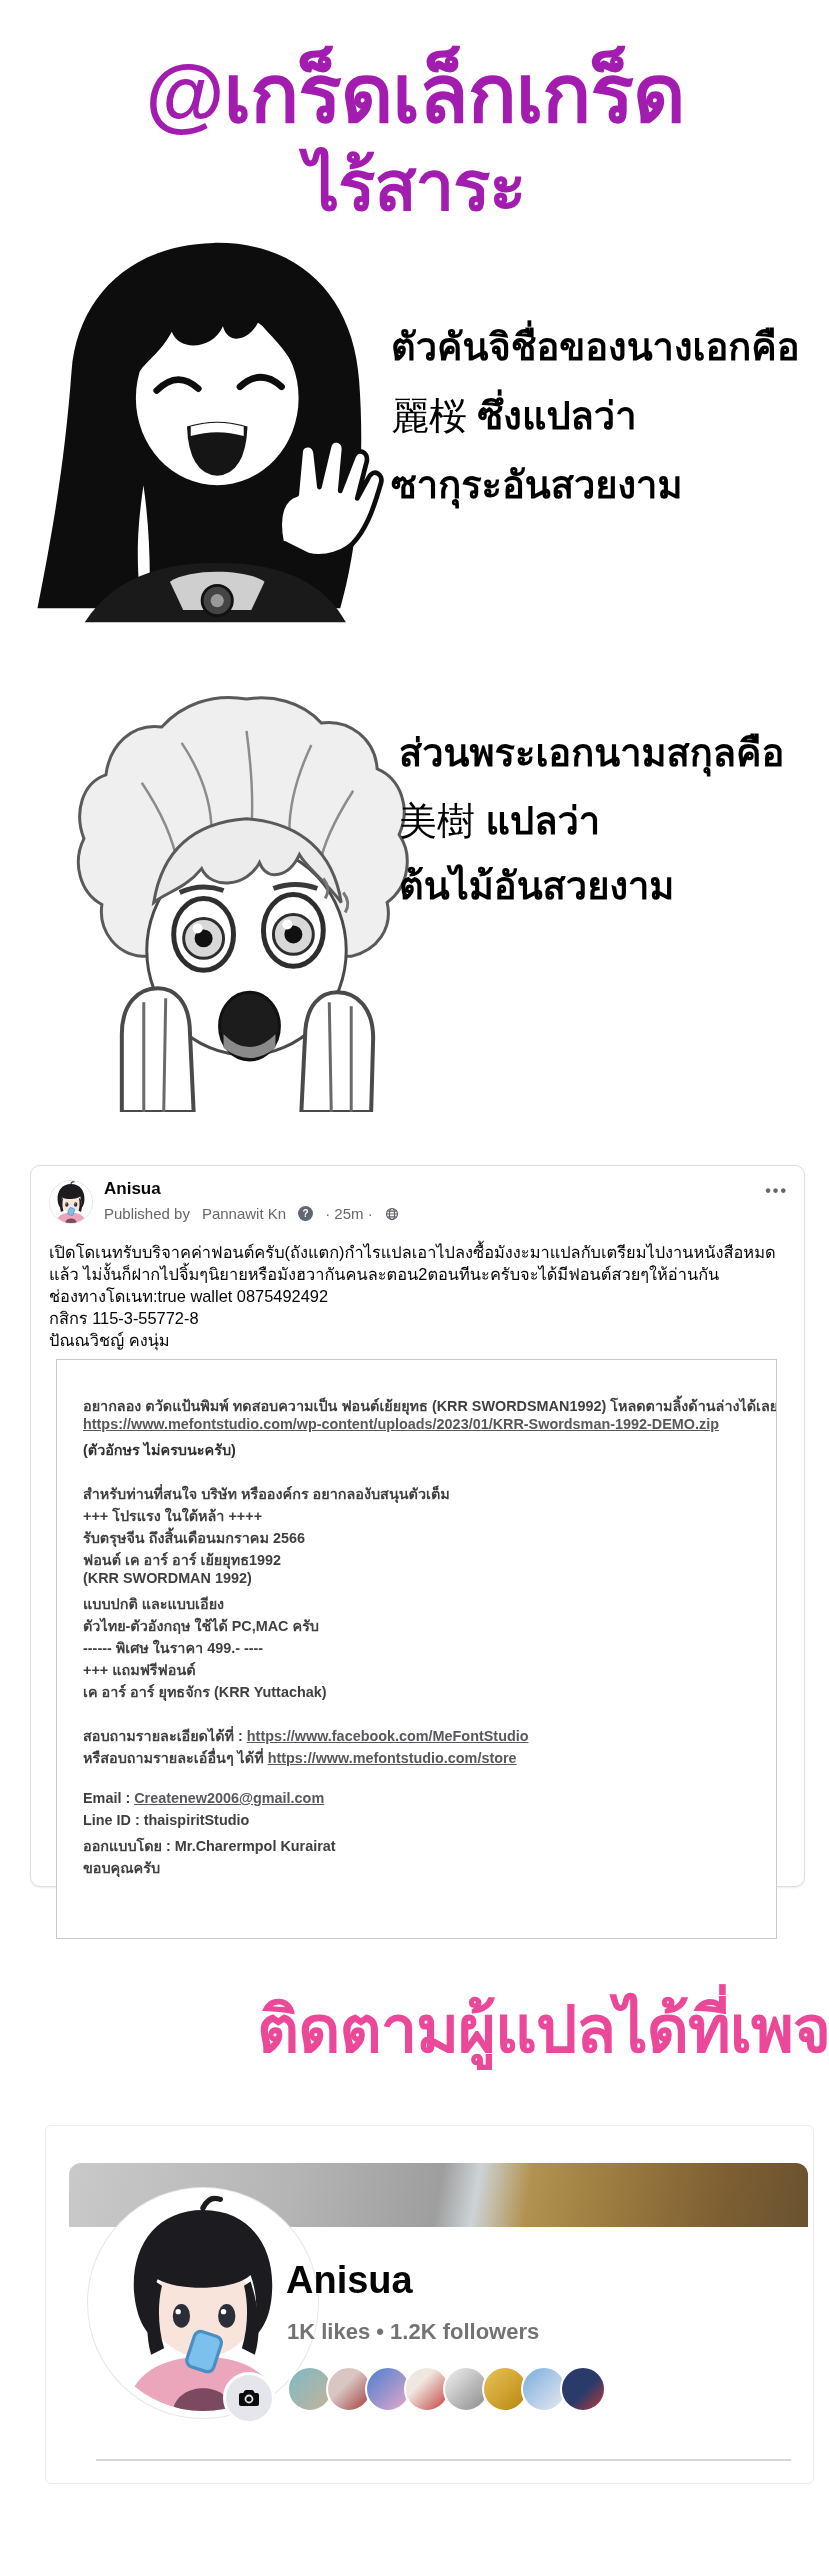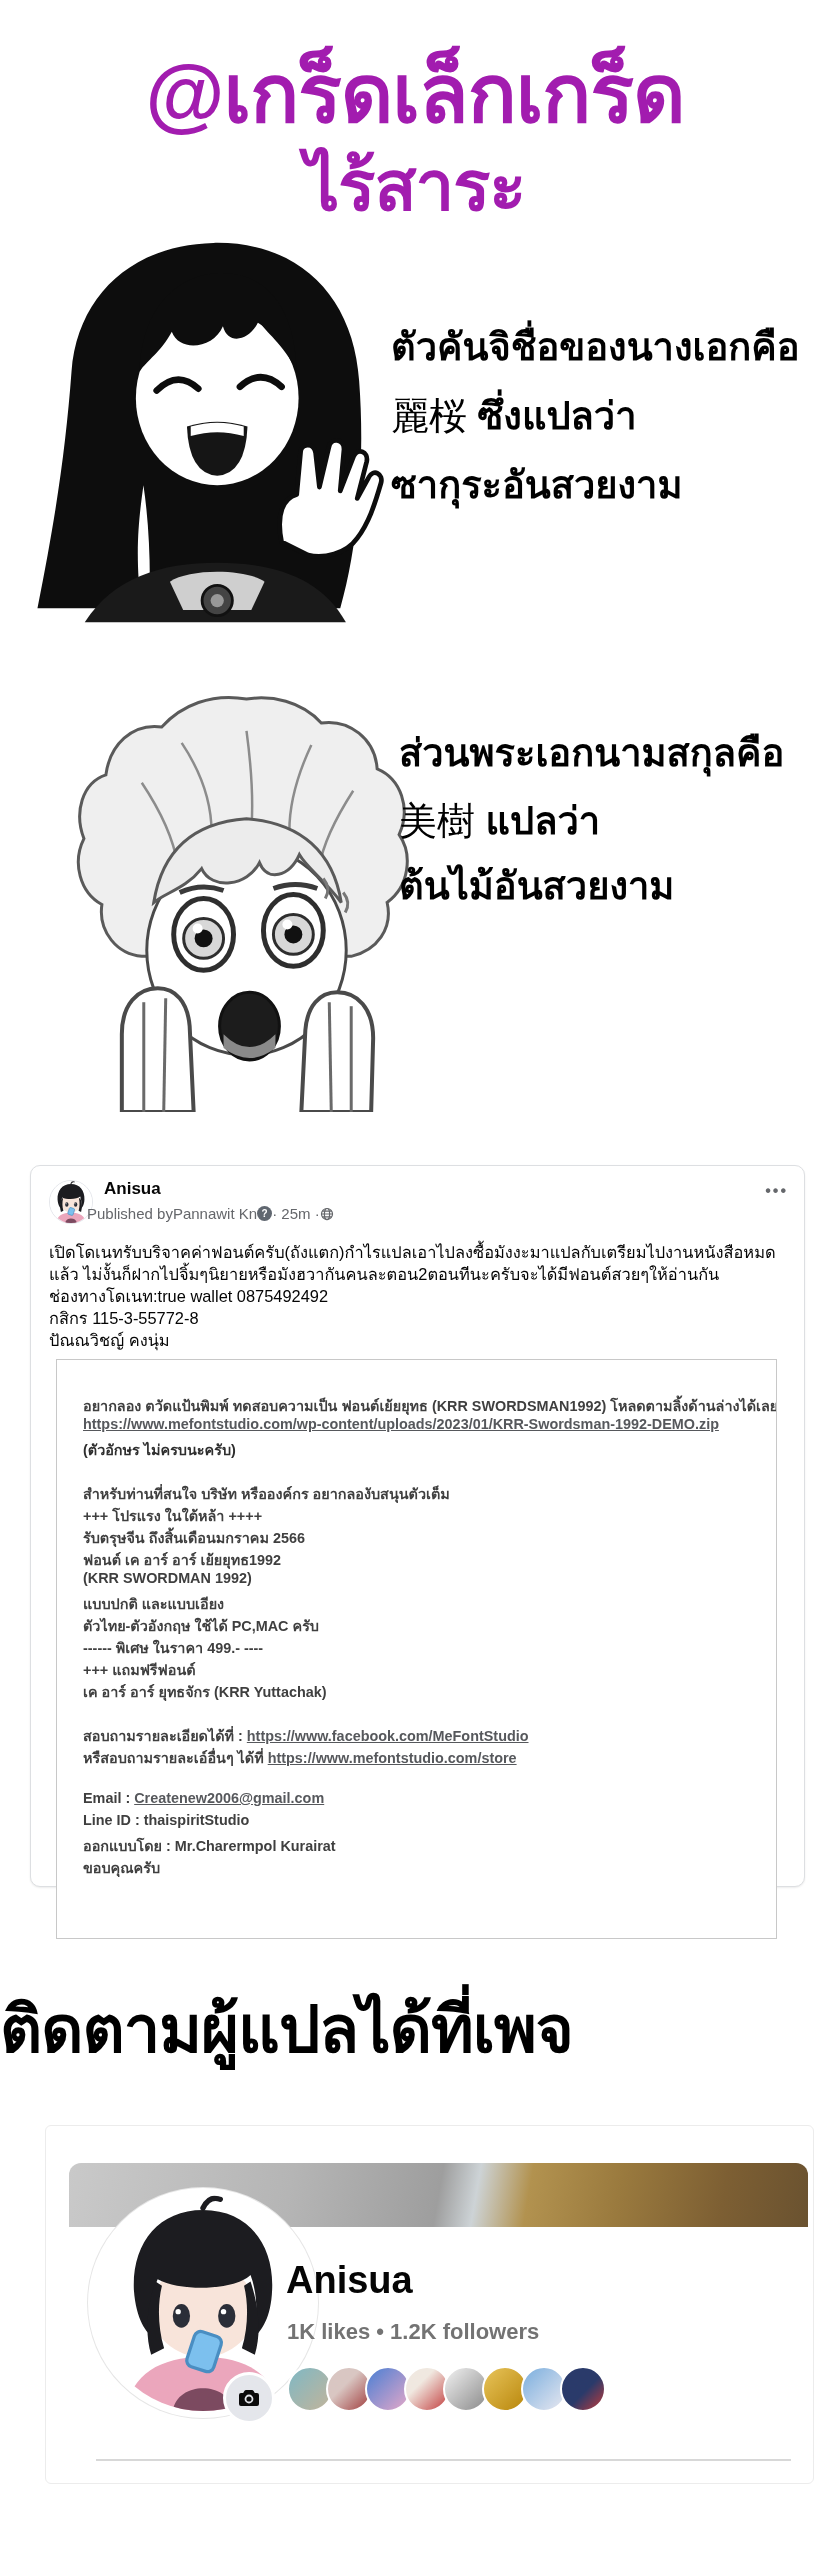--- a/index.html
+++ b/index.html
@@ -3,21 +3,21 @@
 <meta charset="utf-8">
 <style>
   html,body{margin:0;padding:0;background:#fff;}
   .page{position:relative;width:830px;height:2576px;background:#fff;overflow:hidden;
         font-family:"Liberation Sans","DejaVu Sans",sans-serif;color:#050505;}
 
   
   .big-title{position:absolute;left:0;right:0;text-align:center;font-weight:900;color:#a21caf;line-height:1.05;letter-spacing:-1px;}
   .t1{top:52px;font-size:81px;}
   .t2{top:151px;font-size:69px;}
-  .follow-title{position:absolute;left:0;right:0;top:1977px;text-align:left;font-weight:900;color:#000000;font-size:65px;letter-spacing:-1px;}
+  .follow-title{position:absolute;left:0;right:0;top:1977px;text-align:right;font-weight:900;color:#ec4899;font-size:65px;letter-spacing:-1px;}
 
   
   .manga1{position:absolute;left:28px;top:220px;width:369px;height:412px;}
   .manga2{position:absolute;left:62px;top:683px;width:369px;height:429px;}
 
   
   .fact{position:absolute;font-size:38px;color:#000;white-space:nowrap;}
   .fact .kanji{font-family:"DejaVu Serif","Liberation Serif",serif;font-weight:400;}
   .f1a{left:391px;top:316px;font-weight:800;}
   .f1b{left:391px;top:385px;font-weight:600;}
@@ -26,21 +26,21 @@
   .f2b{left:399px;top:790px;font-weight:600;}
   .f2c{left:399px;top:855px;font-weight:600;}
 
   
   .post-card{position:absolute;left:30px;top:1165px;width:773px;height:720px;background:#fff;
              border:1px solid #dddfe2;border-radius:10px;box-shadow:0 1px 2px rgba(0,0,0,.08);}
   .post-avatar{position:absolute;left:18px;top:14px;width:42px;height:42px;border-radius:50%;
                overflow:hidden;border:1px solid #e4e6eb;cursor:pointer;}
   .post-avatar svg{width:100%;height:100%;display:block;}
   .post-author{position:absolute;left:73px;top:13px;font-size:17px;font-weight:700;color:#050505;cursor:pointer;}
-  .post-byline{position:absolute;left:56px;top:39px;font-size:15px;color:#65676b;display:flex;align-items:center;gap:0;}
+  .post-byline{position:absolute;left:73px;top:39px;font-size:15px;color:#65676b;display:flex;align-items:center;gap:12px;}
   .byline-badge{width:15px;height:15px;border-radius:50%;background:#606770;color:#fff;font-size:10px;font-weight:700;
                 display:flex;align-items:center;justify-content:center;}
   .globe{width:14px;height:14px;display:block;}
   .post-more{position:absolute;right:16px;top:16px;color:#65676b;font-size:16px;letter-spacing:2px;font-weight:700;cursor:pointer;}
   .post-body{position:absolute;left:18px;top:75px;width:739px;font-size:16.4px;line-height:22px;color:#050505;}
   .post-body div{white-space:nowrap;}
 
   
   .att-box{position:absolute;left:25px;top:193px;width:721px;height:580px;border:1px solid #c8c8c8;background:#fff;
            padding:34px 26px 0 26px;box-sizing:border-box;overflow:hidden;}

